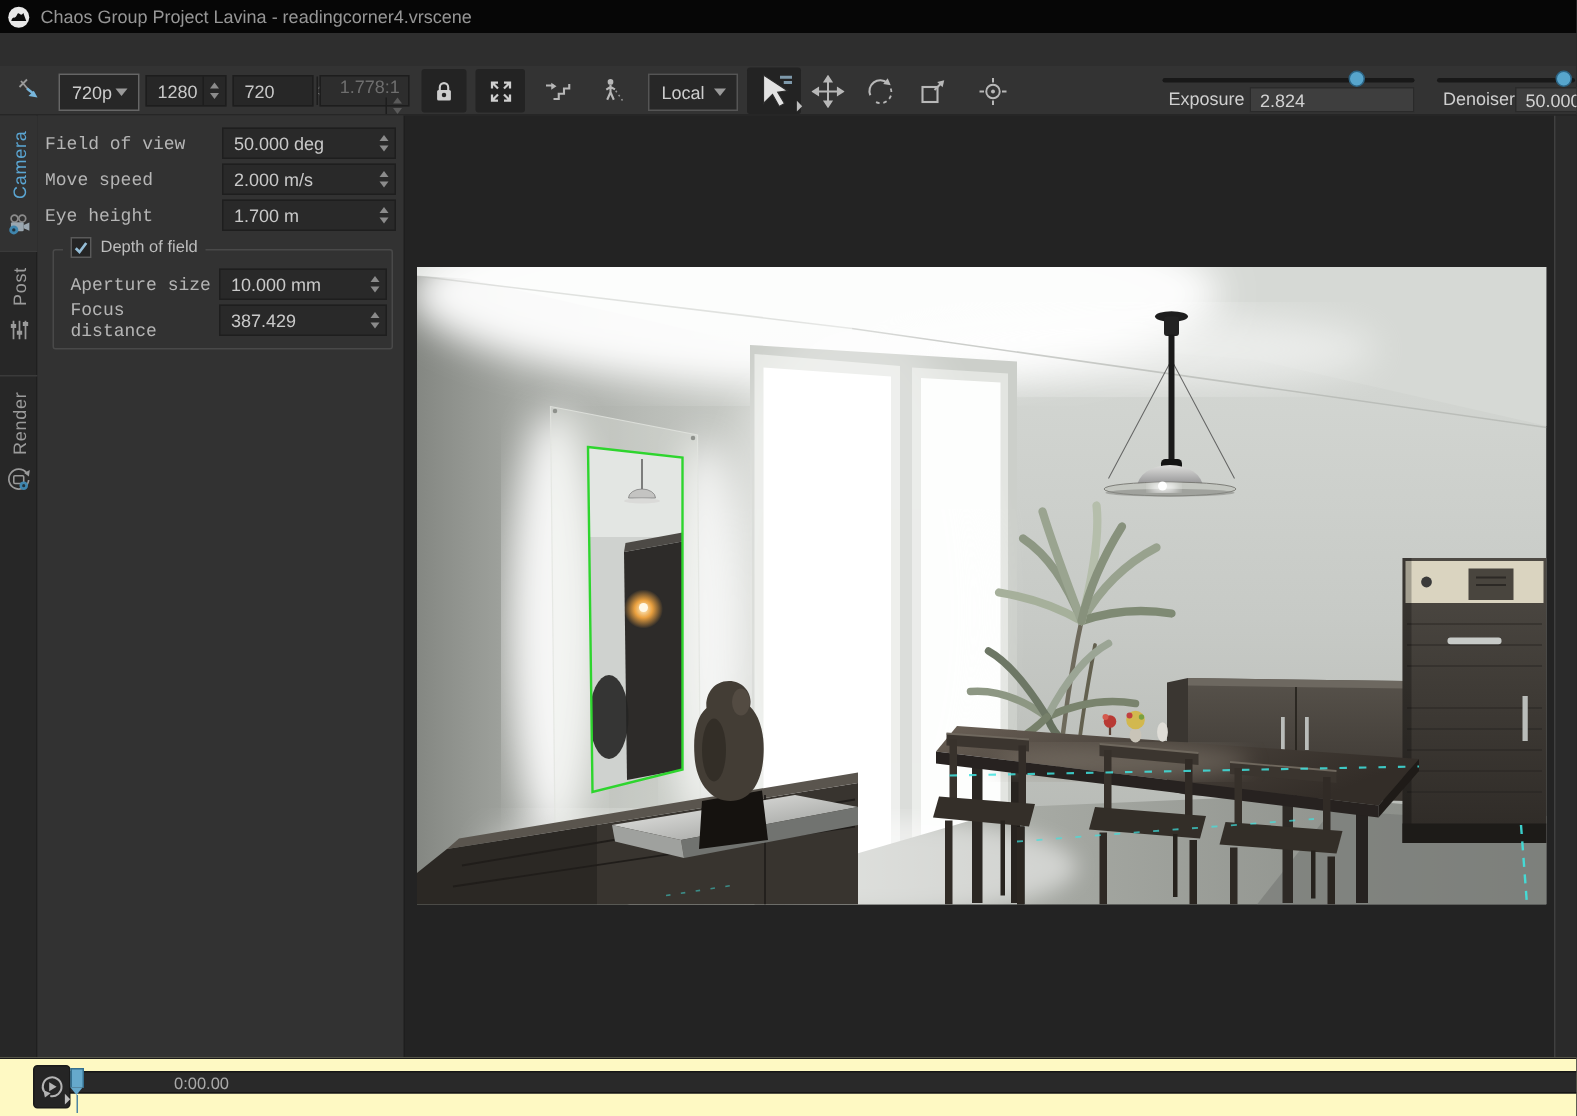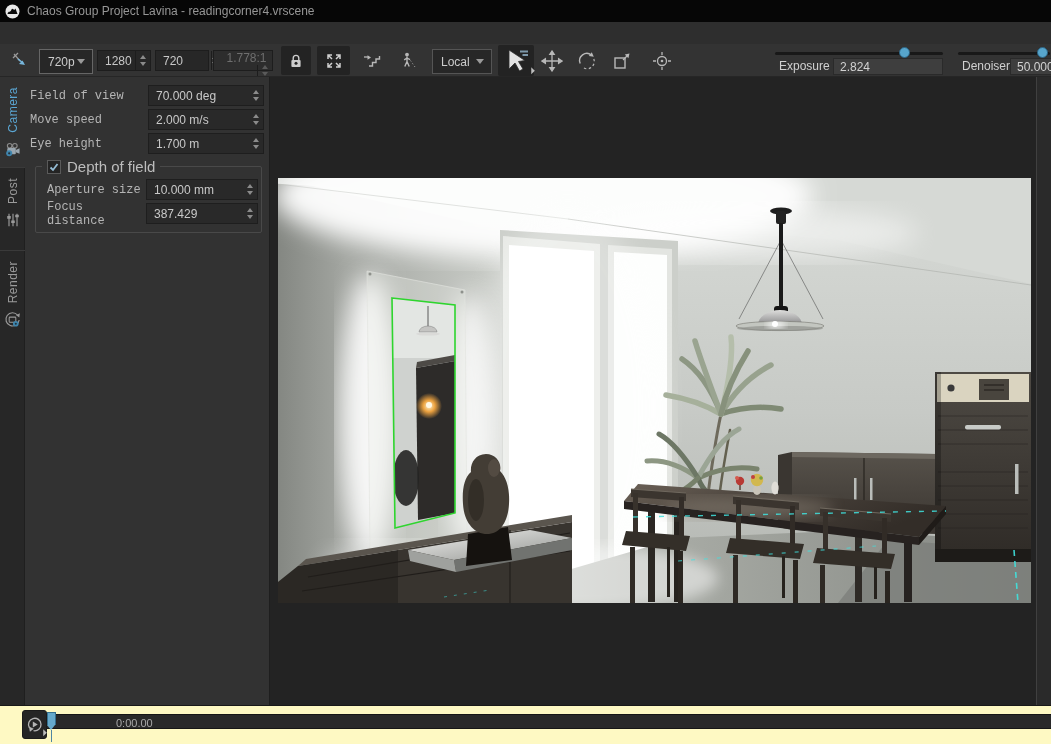--- a/index.html
+++ b/index.html
@@ -75,21 +75,21 @@
   .prow { display:flex; align-items:center; height:21px; margin-bottom:3px; }
   .prow .plabel { flex:1; color:#b5b5b5; font-size:12px; padding-left:2px;font-family:Liberation Mono, monospace; }
   .pfield { width:116px; height:21px; background:#292929; border:1px solid #1e1e1e;
     display:flex; align-items:center; color:#c9c9c9; font-size:12px; padding-left:7px; }
   .pfield .spin { margin-left:auto; width:15px; height:100%; display:flex;
     flex-direction:column; align-items:center; justify-content:center; gap:3px; }
   .groupbox { position:relative; margin:12px 2px 0 7px; border:1px solid #494949;
     border-radius:2px; padding:12px 3px 8px 3px; }
   .groupbox .legend { position:absolute; top:-9px; left:6px; background:#323232;
     padding:0 5px; display:flex; align-items:center; gap:6px; }
-  .groupbox .legend .glabel { color:#bdbdbd; font-size:15px; }
+  .groupbox .legend .glabel { color:#bdbdbd; font-size:11px; }
   .checkbox { width:14px; height:14px; background:#242424; border:1px solid #5a5a5a;
     display:flex; align-items:center; justify-content:center; }
   .groupbox .prow .plabel { padding-left:8px; }
 
   
   .viewport { flex:1; height:100%; position:relative; background:#232323; overflow:hidden; }
   .render-image { position:absolute; left:8px; top:101px; width:753px; height:425px; }
   .vp-divider { position:absolute; left:766px; top:0; width:1px; height:100%; background:#404040; }
   .vp-rightpad { position:absolute; left:767px; top:0; right:0; height:100%; background:#2a2a2a; }
 
@@ -309,21 +309,21 @@
             <circle cx="12.5" cy="13.5" r="1.1" fill="#22323c"></circle>
           </svg>
         </span>
       </div>
     </div>
 
     <div class="panel">
       <div class="prow">
         <span class="plabel">Field of view</span>
         <div class="pfield">
-          <span>70.000 deg</span>
+          <span>50.000 deg</span>
           <span class="spin">
               <span class="up-tri"></span>
               <span class="dn-tri"></span>
             </span>
         </div>
       </div>
       <div class="prow">
         <span class="plabel">Move speed</span>
         <div class="pfield">
           <span>2.000 m/s</span>

